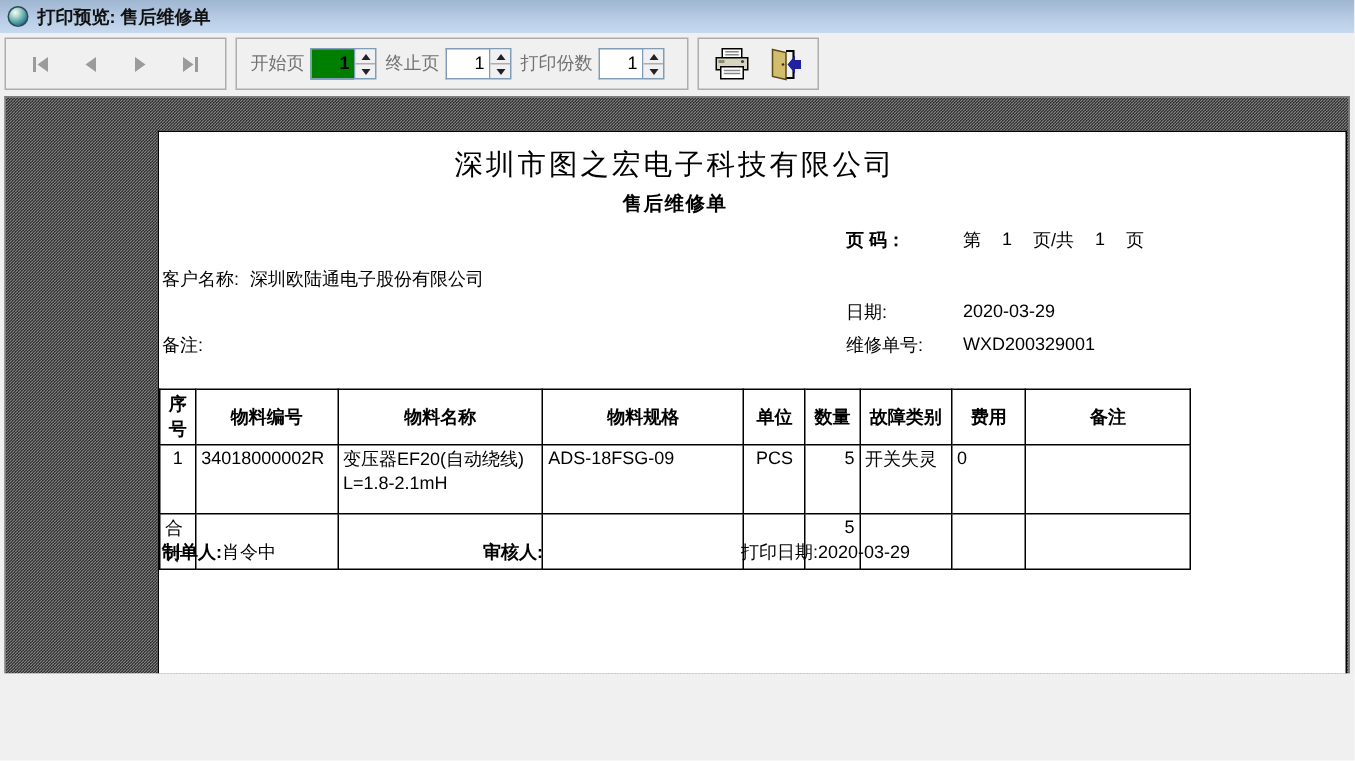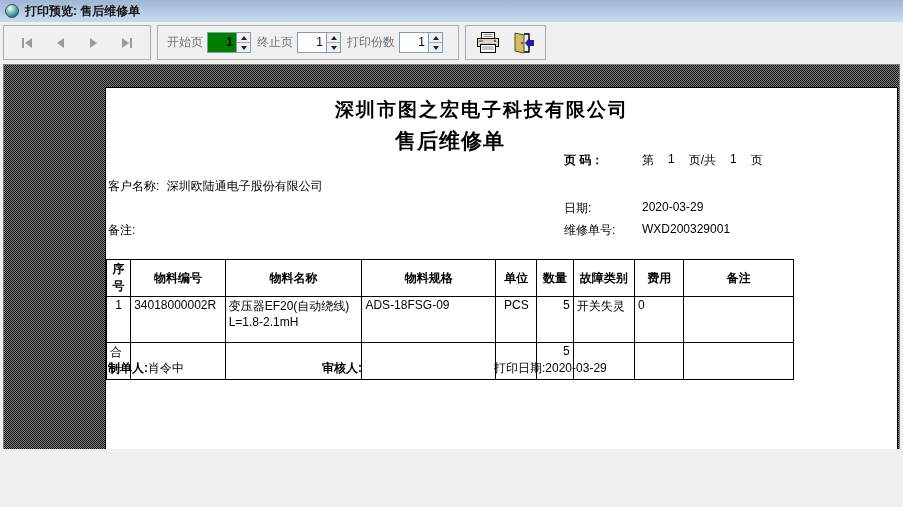--- a/index.html
+++ b/index.html
@@ -62,22 +62,22 @@
     background-position:0 0,1px 1px;
     background-size:2px 2px;
     overflow:hidden;
   }
   .page {
     position:absolute; left:101px; top:22px; width:793px; height:500px;
     background:#fff; border:1px solid #000; border-bottom:none;
   }
   .page-inner { position:relative; width:100%; height:100%; font-size:12px; color:#000; }
 
-  .company-title { position:absolute; top:9px;  left:0; width:688px; text-align:center; font-size:19px; font-weight:bold; letter-spacing:2px;margin-left:32px; }
-  .doc-title     { position:absolute; top:39px; left:0; width:688px; text-align:center; font-size:21px; font-weight:bold; letter-spacing:1px; }
+  .company-title { position:absolute; top:9px;  left:0; width:688px; text-align:center; font-size:19px; font-weight:normal; letter-spacing:2px; }
+  .doc-title     { position:absolute; top:39px; left:0; width:688px; text-align:center; font-size:13px; font-weight:bold; letter-spacing:1px; }
 
   .info-row { position:absolute; left:458px; display:flex; white-space:nowrap; }
   .info-row .lbl { display:inline-block; width:78px; }
   .row-page  { top:64px; }
   .row-order { top:90px;margin-top:44px; }
   .row-date  { top:112px; }
   .pageno-parts { display:flex; gap:14px; }
   .bold { font-weight:bold; }
 
   .customer-row { position:absolute; left:2px; top:90px; white-space:nowrap; }

